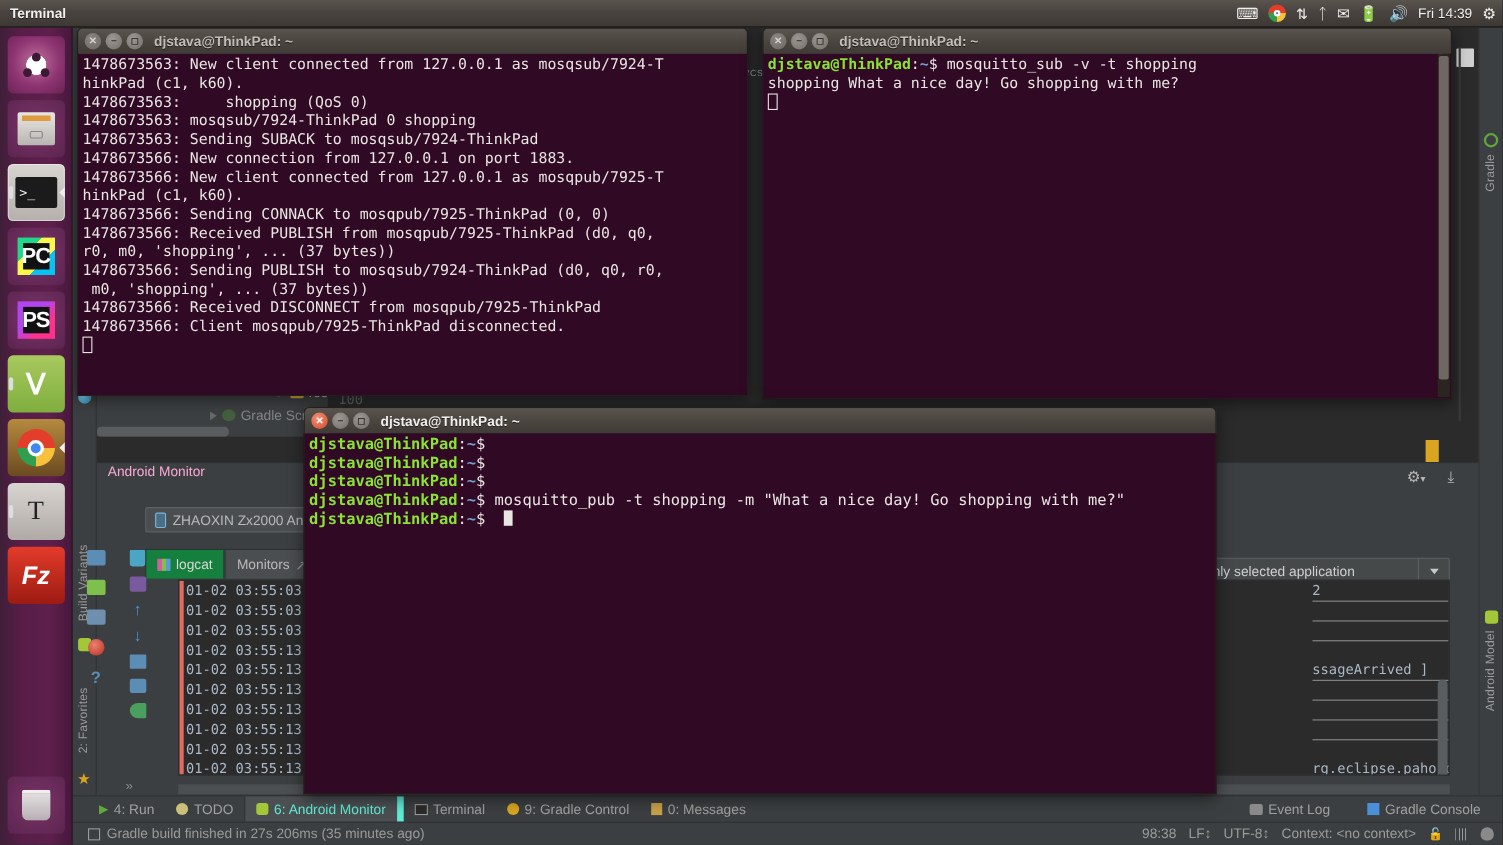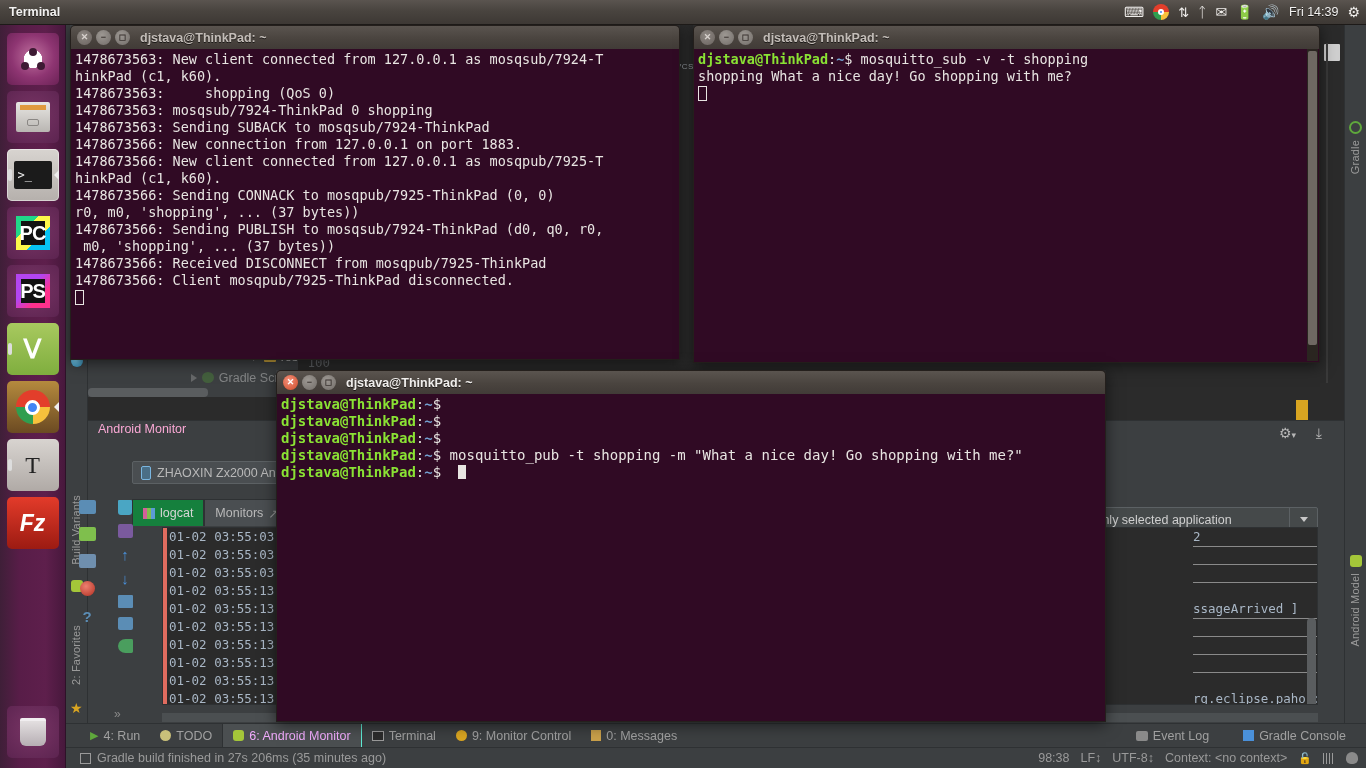--- a/index.html
+++ b/index.html
@@ -156,21 +156,21 @@
   
   .ide-toolbar {
     position:absolute; left:0; bottom:21px; width:1300px; height:24px;
     background:#3c3f41; border-top:1px solid #2e3133;
     display:flex; align-items:center; padding-left:14px; gap:0;
   }
   .tw-btn {
     display:flex; align-items:center; gap:5px; height:24px; padding:0 10px;
     color:#a0a0a0; font-size:12.5px; white-space:nowrap;
   }
-  .tw-btn.active { background:#4b4f51; color:#f0abfc; border-left:1px solid #2e3133; border-right:1px solid #5eead4; }
+  .tw-btn.active { background:#4b4f51; color:#5eead4; border-left:1px solid #2e3133; border-right:6px solid #5eead4; }
   .ide-right-btns { margin-left:auto; display:flex; align-items:center; gap:14px; padding-right:10px; }
 
   .ide-status {
     position:absolute; left:0; bottom:0; width:1300px; height:21px;
     background:#3c3f41; border-top:1px solid #2e3133;
     display:flex; align-items:center; padding-left:14px;
     color:#9a9a9a; font-size:12.5px;
   }
   .status-right { margin-left:auto; display:flex; align-items:center; gap:11px; padding-right:8px; }
 
@@ -370,21 +370,21 @@
       <div class="tw-btn active">
         <span style="width:11px;height:11px;border-radius:3px;background:#a4c639;display:inline-block;"></span>
         <span>6: Android Monitor</span>
       </div>
       <div class="tw-btn">
         <span style="width:12px;height:10px;background:#2b2b2b;border:1px solid #9a9a9a;display:inline-block;"></span>
         <span>Terminal</span>
       </div>
       <div class="tw-btn">
         <span style="width:11px;height:11px;border-radius:50%;background:#d9a521;display:inline-block;"></span>
-        <span>9: Monitor Control</span>
+        <span>9: Gradle Control</span>
       </div>
       <div class="tw-btn">
         <span style="width:10px;height:11px;background:#c9a04a;display:inline-block;"></span>
         <span>0: Messages</span>
       </div>
       <div class="ide-right-btns">
         <div class="tw-btn">
           <span style="width:12px;height:10px;background:#8a8a8a;border-radius:2px;display:inline-block;"></span>
           <span>Event Log</span>
         </div>
@@ -421,20 +421,21 @@
       <div id="broker-lines">
           <div class="ln">1478673563: New client connected from 127.0.0.1 as mosqsub/7924-T</div>
           <div class="ln">hinkPad (c1, k60).</div>
           <div class="ln">1478673563:     shopping (QoS 0)</div>
           <div class="ln">1478673563: mosqsub/7924-ThinkPad 0 shopping</div>
           <div class="ln">1478673563: Sending SUBACK to mosqsub/7924-ThinkPad</div>
           <div class="ln">1478673566: New connection from 127.0.0.1 on port 1883.</div>
           <div class="ln">1478673566: New client connected from 127.0.0.1 as mosqpub/7925-T</div>
           <div class="ln">hinkPad (c1, k60).</div>
           <div class="ln">1478673566: Sending CONNACK to mosqpub/7925-ThinkPad (0, 0)</div>
+          <div class="ln">1478673566: Received PUBLISH from mosqpub/7925-ThinkPad (d0, q0,</div>
           <div class="ln">r0, m0, 'shopping', ... (37 bytes))</div>
           <div class="ln">1478673566: Sending PUBLISH to mosqsub/7924-ThinkPad (d0, q0, r0,</div>
           <div class="ln"> m0, 'shopping', ... (37 bytes))</div>
           <div class="ln">1478673566: Received DISCONNECT from mosqpub/7925-ThinkPad</div>
           <div class="ln">1478673566: Client mosqpub/7925-ThinkPad disconnected.</div>
         </div>
       <div class="ln"><span class="cursor-hollow"></span></div>
     </div>
   </div>
 

